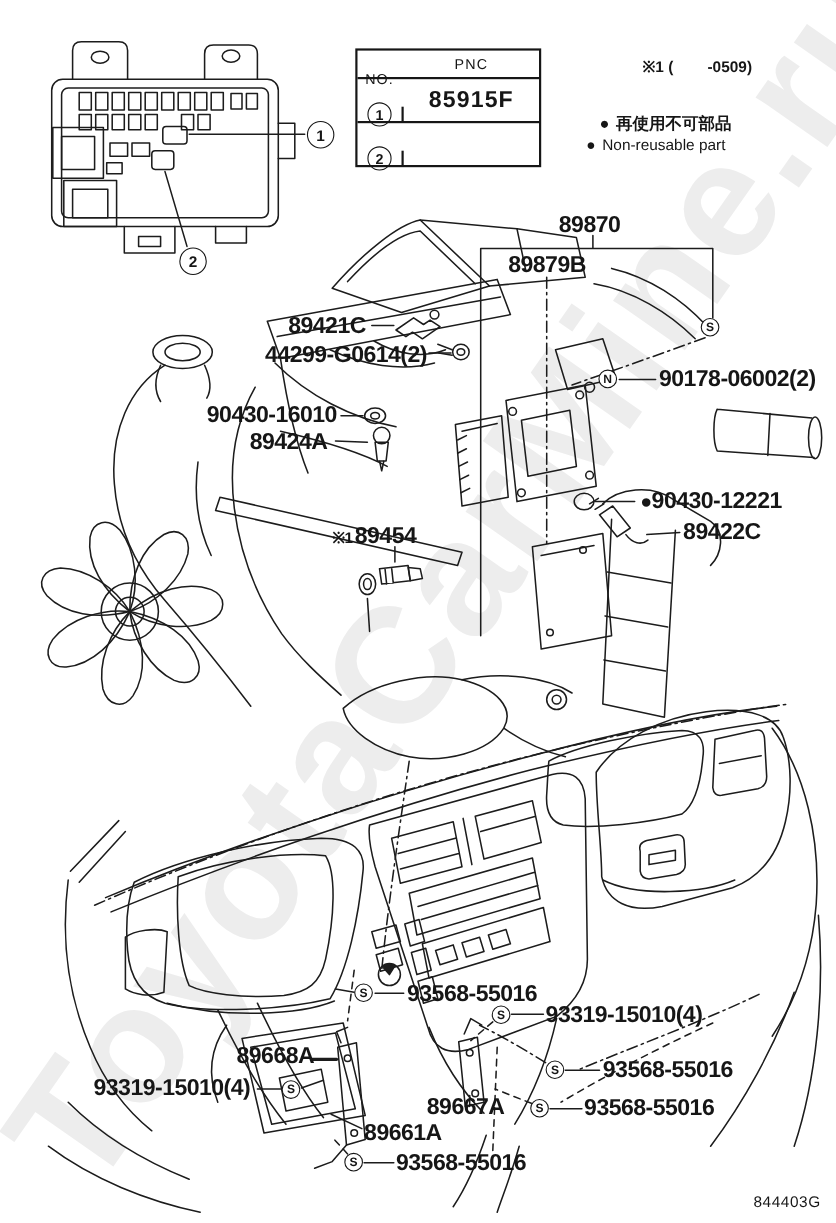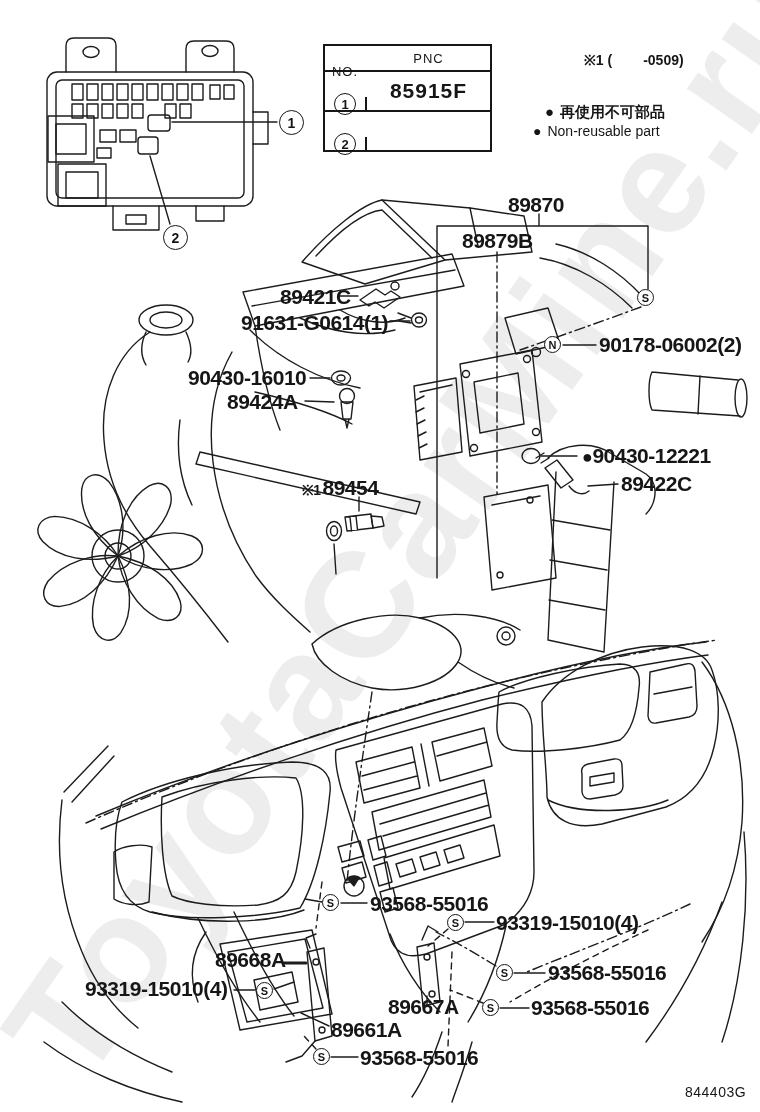--- a/index.html
+++ b/index.html
@@ -295,22 +295,22 @@
     <div class="smark" style="left:322px;top:894px;">S</div>
     <div class="smark" style="left:447px;top:914px;">S</div>
     <div class="smark" style="left:256px;top:982px;">S</div>
     <div class="smark" style="left:496px;top:964px;">S</div>
     <div class="smark" style="left:482px;top:999px;">S</div>
     <div class="smark" style="left:313px;top:1048px;">S</div>
 
     <div class="lbl" style="left:508px;top:194px;"><span>89870</span></div>
     <div class="lbl" style="left:462px;top:230px;"><span>89879B</span></div>
     <div class="lbl" style="left:599px;top:334px;"><span>90178-06002(2)</span></div>
-    <div class="lbl" style="left:280px;top:286px;"><span>89421C</span></div>
-    <div class="lbl" style="left:241px;top:312px;"><span>91631-G0614(1)</span></div>
+    <div class="lbl" style="left:262px;top:286px;"><span>89421C</span></div>
+    <div class="lbl" style="left:241px;top:312px;"><span>44299-G0614(2)</span></div>
     <div class="lbl" style="left:188px;top:367px;"><span>90430-16010</span></div>
     <div class="lbl" style="left:227px;top:391px;"><span>89424A</span></div>
     <div class="lbl" style="left:582px;top:445px;"><span class="blt">●</span><span>90430-12221</span></div>
     <div class="lbl" style="left:621px;top:473px;"><span>89422C</span></div>
     <div class="lbl" style="left:302px;top:477px;"><span class="pfx">※1</span><span>89454</span></div>
 
     <div class="lbl" style="left:370px;top:893px;"><span>93568-55016</span></div>
     <div class="lbl" style="left:496px;top:912px;"><span>93319-15010(4)</span></div>
     <div class="lbl" style="left:215px;top:949px;"><span>89668A</span></div>
     <div class="lbl" style="left:85px;top:978px;"><span>93319-15010(4)</span></div>

